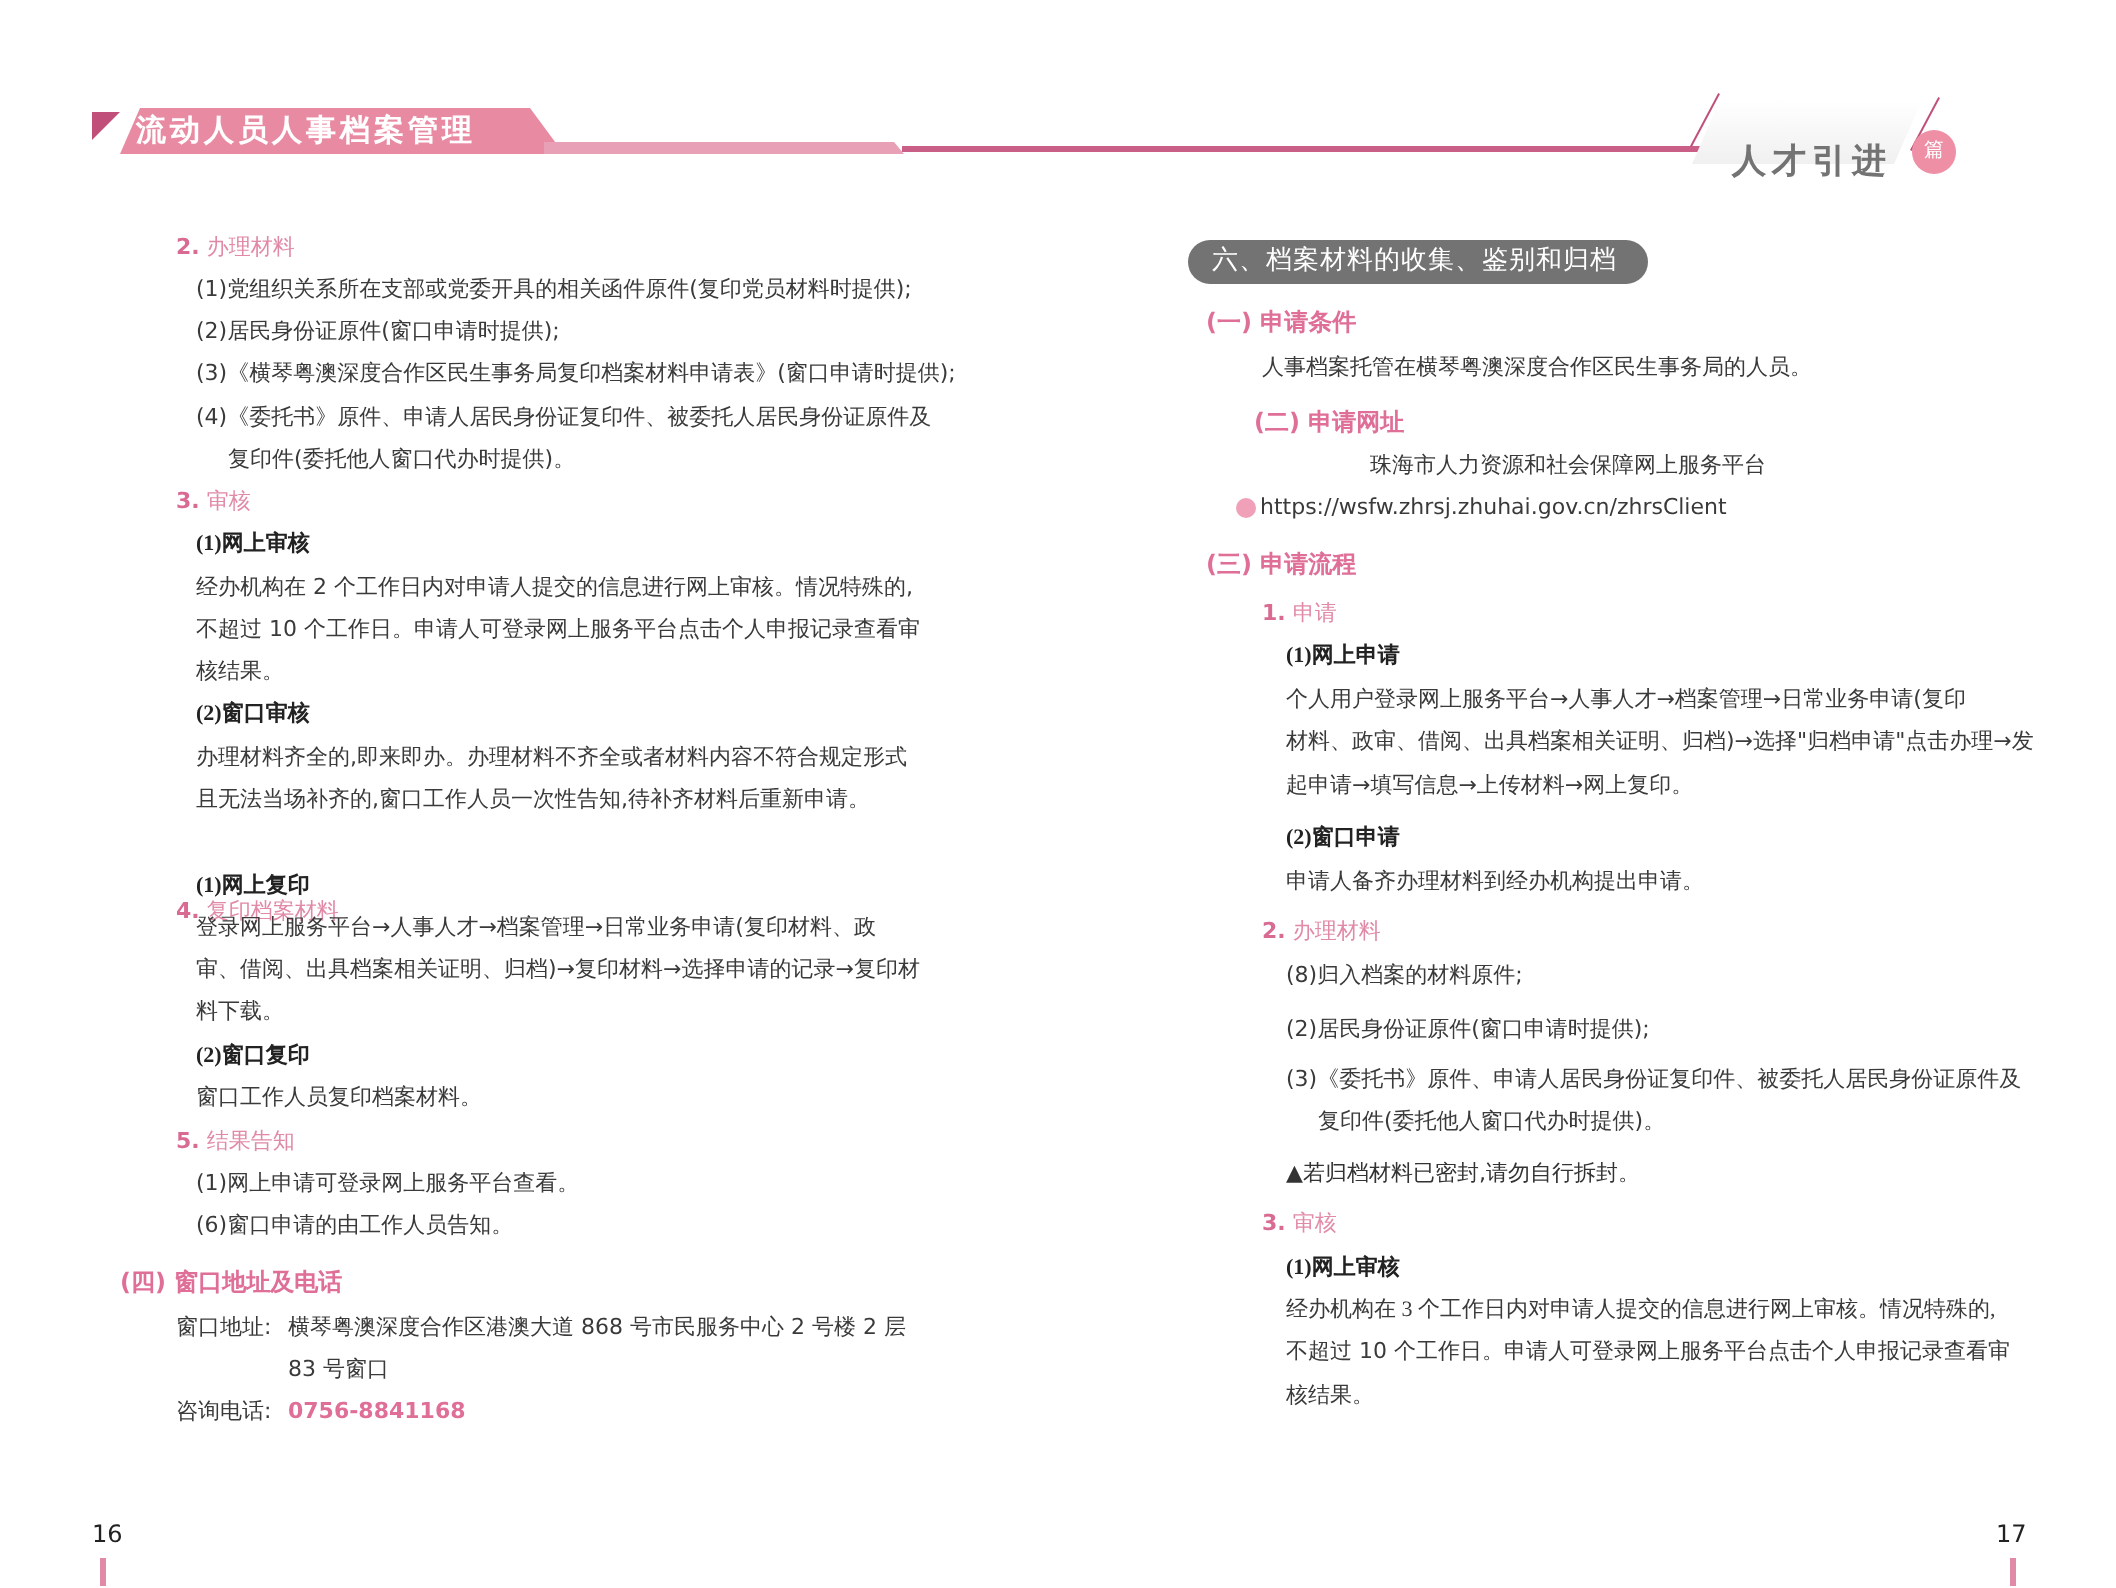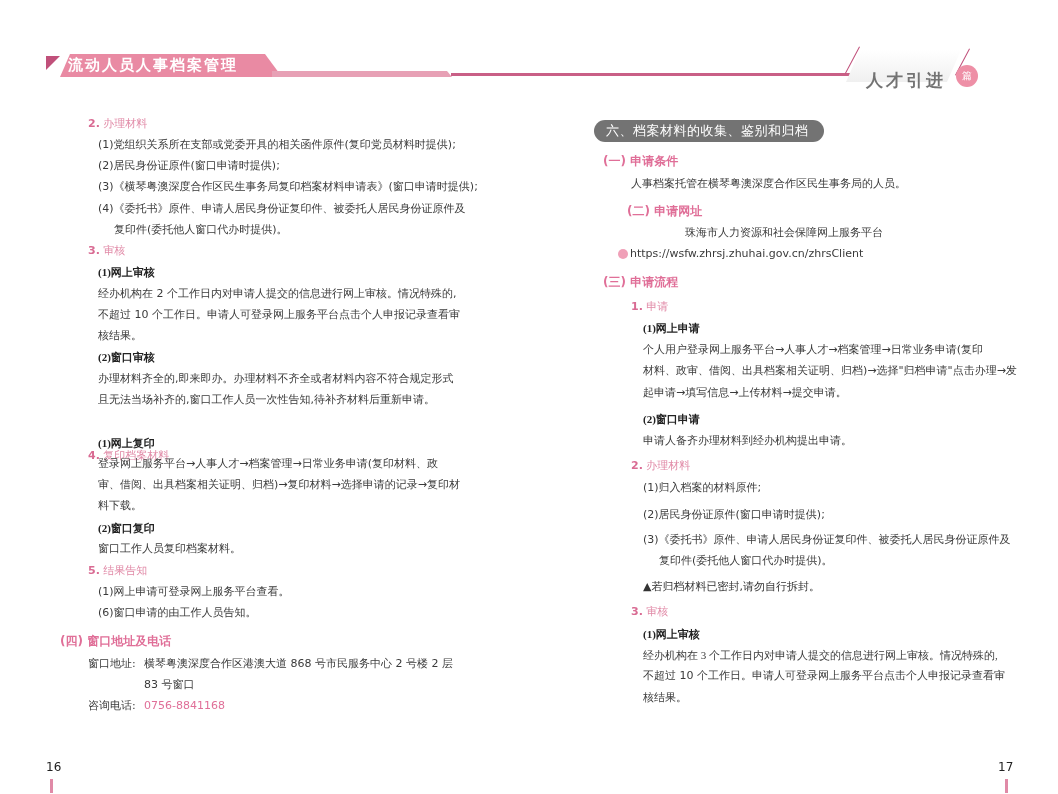--- a/index.html
+++ b/index.html
@@ -21,21 +21,21 @@
   .hdr-right .circle { position:absolute; left:118px; top:20px; width:22px; height:22px; border-radius:50%; background:#ee8fa6; color:#fff; font-size:10px; text-align:center; line-height:22px; }
   .hdr-right .slash { position:absolute; width:1px; height:30px; background:#c0507a; transform:rotate(28deg); }
 
   
   .t { position:absolute; font-size:11px; line-height:16px; white-space:nowrap; color:#3a3a3a; }
   .num-h { color:#e18aa7; font-size:11px; }
   .num-h b { color:#d96b93; }
   .sub-h { font-weight:bold; color:#222; font-size:11px;font-family:Liberation Serif, serif; }
   .sec-h { font-weight:bold; color:#e06f98; font-size:12px; }
   .pill { position:absolute; left:594px; top:120px; width:230px; height:22px; background:#737373; border-radius:11px; color:#fff; font-size:13px; line-height:22px; padding-left:12px; letter-spacing:0.5px; }
-  .phone { color:#e06f98; font-weight:normal; }
+  .phone { color:#e06f98; font-weight:bold; }
   .pageno { position:absolute; font-size:12px; color:#222; }
   .pmark { position:absolute; width:3px; height:14px; background:#e08aa7; }
   .link-icon { display:inline-block; width:10px; height:10px; border-radius:50%; background:#f0a0b8; margin-right:2px; vertical-align:middle; }
 </style>
 </head>
 <body>
 
 <div class="abs hdr-left">
   <div class="corner"></div>
   <div class="tab"></div>
@@ -98,26 +98,26 @@
 <div class="t sec-h" style="left:603px;top:203px;margin-left:24px;">(二) 申请网址</div>
 <div class="t" style="left:638px;top:225px;margin-left:47px;">珠海市人力资源和社会保障网上服务平台</div>
 <div class="t" style="left:618px;top:246px;"><span class="link-icon"></span><span>https://wsfw.zhrsj.zhuhai.gov.cn/zhrsClient</span></div>
 
 <div class="t sec-h" style="left:603px;top:274px;">(三) 申请流程</div>
 
 <div class="t num-h" style="left:631px;top:299px;"><b>1.</b> <span>申请</span></div>
 <div class="t sub-h" style="left:643px;top:320px;">(1)网上申请</div>
 <div class="t" style="left:643px;top:342px;">个人用户登录网上服务平台→人事人才→档案管理→日常业务申请(复印</div>
 <div class="t" style="left:643px;top:363px;">材料、政审、借阅、出具档案相关证明、归档)→选择"归档申请"点击办理→发</div>
-<div class="t" style="left:643px;top:385px;">起申请→填写信息→上传材料→提交申请。</div>
+<div class="t" style="left:643px;top:385px;">起申请→填写信息→上传材料→网上复印。</div>
 <div class="t sub-h" style="left:643px;top:411px;">(2)窗口申请</div>
 <div class="t" style="left:643px;top:433px;">申请人备齐办理材料到经办机构提出申请。</div>
 
 <div class="t num-h" style="left:631px;top:458px;"><b>2.</b> <span>办理材料</span></div>
-<div class="t" style="left:643px;top:480px;">(1)归入档案的材料原件;</div>
+<div class="t" style="left:643px;top:480px;">(8)归入档案的材料原件;</div>
 <div class="t" style="left:643px;top:507px;">(2)居民身份证原件(窗口申请时提供);</div>
 <div class="t" style="left:643px;top:532px;">(3)《委托书》原件、申请人居民身份证复印件、被委托人居民身份证原件及</div>
 <div class="t" style="left:659px;top:553px;">复印件(委托他人窗口代办时提供)。</div>
 <div class="t" style="left:643px;top:579px;color:#333;">▲若归档材料已密封,请勿自行拆封。</div>
 
 <div class="t num-h" style="left:631px;top:604px;"><b>3.</b> <span>审核</span></div>
 <div class="t sub-h" style="left:643px;top:626px;">(1)网上审核</div>
 <div class="t" style="left:643px;top:647px;font-family:Liberation Serif, serif;">经办机构在 3 个工作日内对申请人提交的信息进行网上审核。情况特殊的,</div>
 <div class="t" style="left:643px;top:668px;">不超过 10 个工作日。申请人可登录网上服务平台点击个人申报记录查看审</div>
 <div class="t" style="left:643px;top:690px;">核结果。</div>

